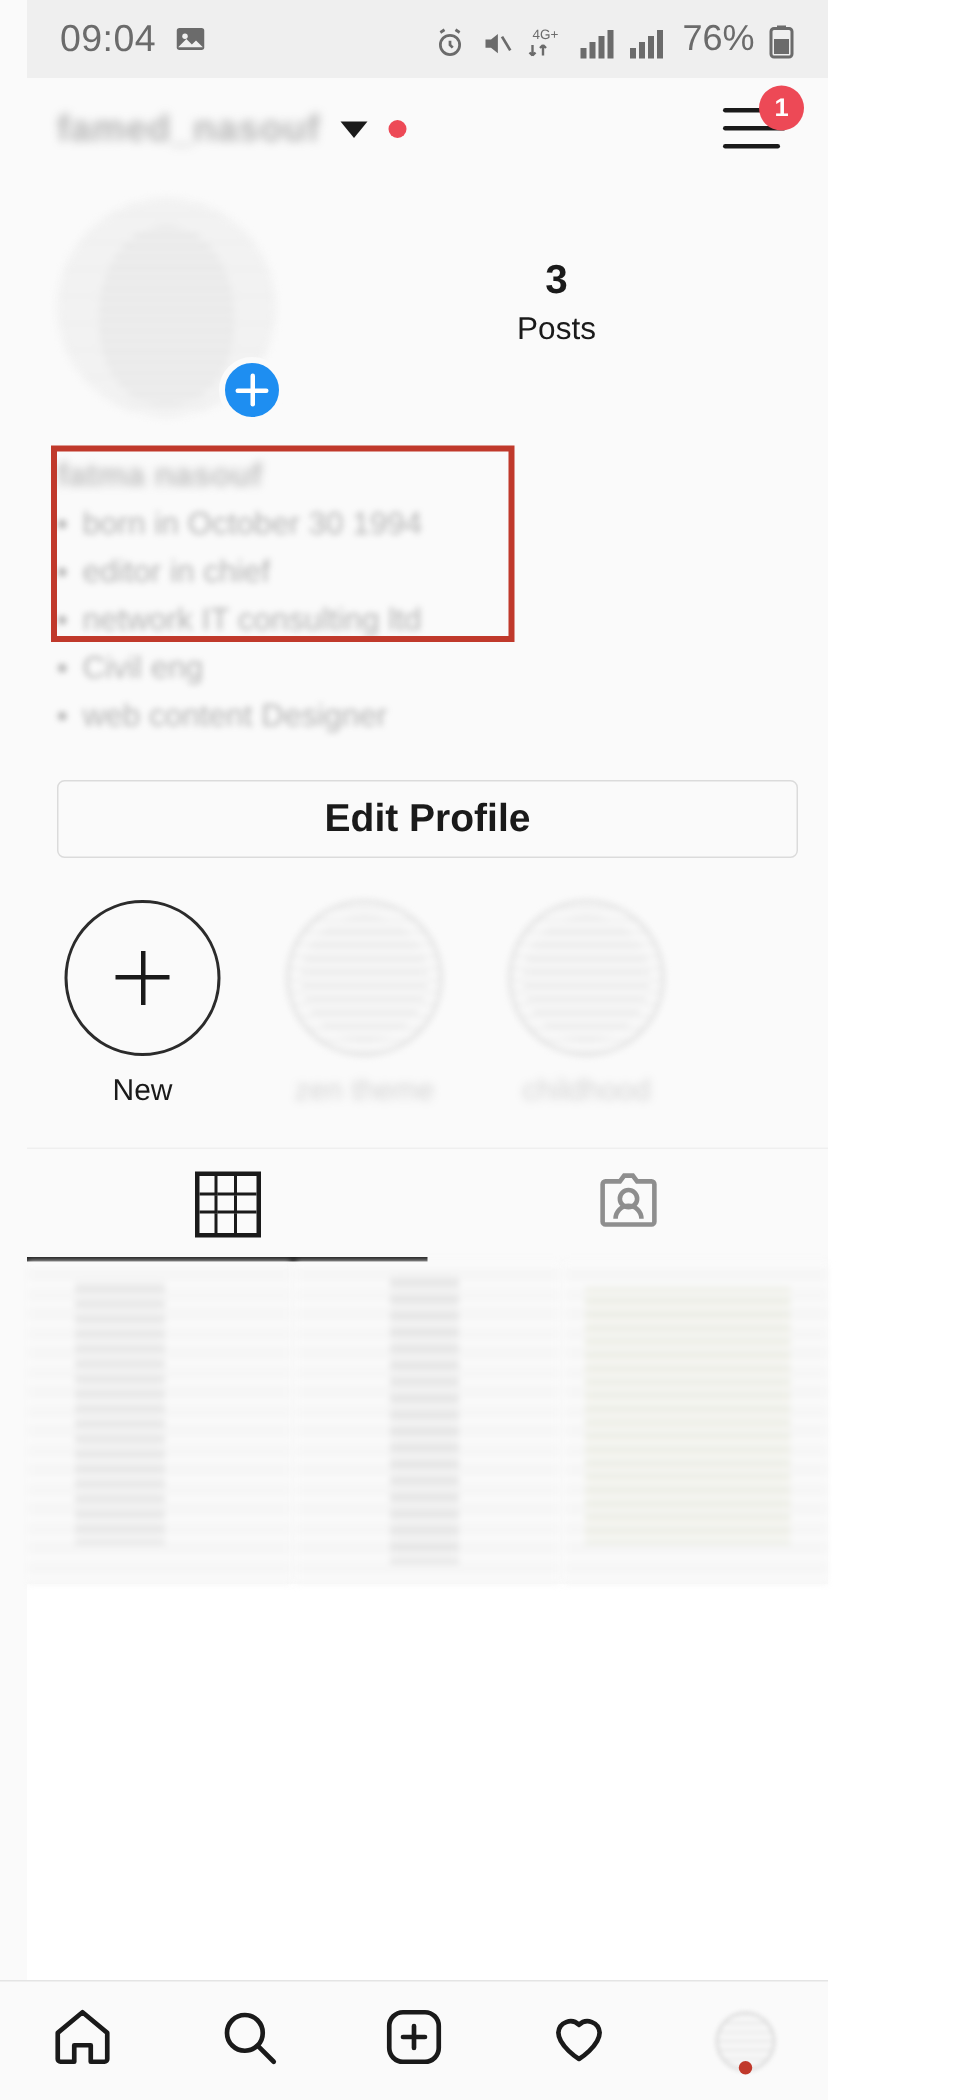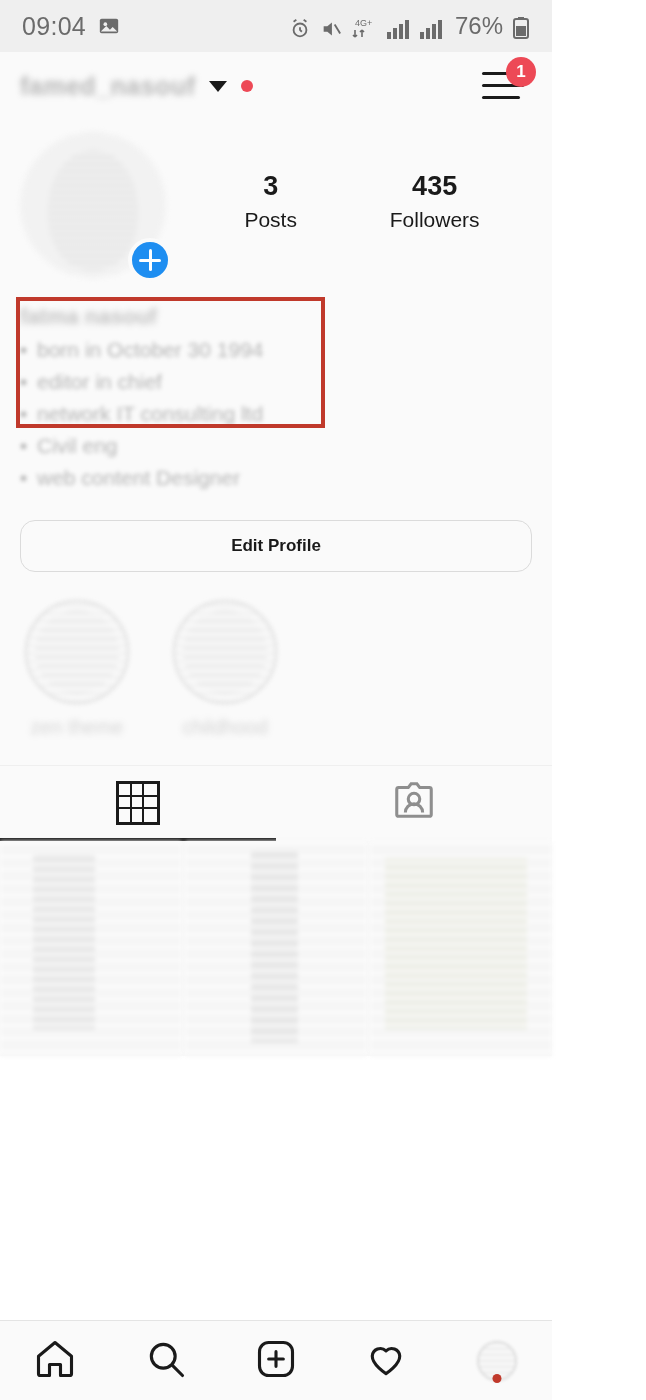--- a/index.html
+++ b/index.html
@@ -2,21 +2,21 @@
 <html><head>
 <meta charset="utf-8">
 <style>
   * { margin:0; padding:0; box-sizing:border-box; }
   html, body {
     width:646px; height:1400px;
     background:#ffffff;
     font-family:"Liberation Sans", sans-serif;
     overflow:hidden;
   }
-  .phone { position:relative; width:552px; height:1400px; background:#fafafa; }
+  .phone { position:relative; width:552px; height:1400px; background:#fafafa;padding-left:18px; }
 
   
   .statusbar {
     height:52px; background:#efefef;
     display:flex; align-items:center; justify-content:space-between;
     padding:0 22px;
   }
   .sb-left { display:flex; align-items:center; gap:12px; }
   .sb-time { font-size:25px; color:#6b6b6b; letter-spacing:.3px; }
   .sb-right { display:flex; align-items:flex-end; gap:9px; }
@@ -100,23 +100,23 @@
 
   .redbox {
     position:absolute; left:16px; top:11px;
     width:309px; height:131px;
     border:4px solid #c0392b; pointer-events:none;
   }
 
   
   .edit-wrap { padding:26px 20px 0 20px; background:#fafafa; }
   .edit-btn {
-    height:52px; border:1px solid #dbdbdb; border-radius:15px;
+    height:52px; border:1px solid #dbdbdb; border-radius:5px;
     background:#fafafa; display:flex;align-items:center;justify-content:center;
-    font-size:17px; font-weight:600; color:#1a1a1a;
+    font-size:26px; font-weight:600; color:#1a1a1a;
   }
 
   
   .highlights { display:flex; gap:38px; padding:28px 22px 26px 22px; background:#fafafa; }
   .hl { width:110px; text-align:center; }
   .hl-circle {
     width:104px;height:104px;border-radius:50%;
     border:2px solid #2b2b2b; margin:0 auto;
     display:flex;align-items:center;justify-content:center; position:relative;
   }
@@ -261,24 +261,20 @@
   <div class="profile-head">
     <div class="avatar-box">
       <div class="avatar"></div>
       <div class="add-story"></div>
     </div>
     <div class="stats">
       <div class="stat">
         <div class="stat-num">3</div>
         <div class="stat-lbl">Posts</div>
       </div>
-      <div class="stat">
-        <div class="stat-num">435</div>
-        <div class="stat-lbl">Followers</div>
-      </div>
     </div>
   </div>
 
   <div class="bio">
     <div class="bio-name">fatma nasouf</div>
     <div class="bio-list">
       <div class="bio-line">
           <span class="bullet">•</span>
           <span>born in October 30 1994</span>
         </div>
@@ -300,20 +296,24 @@
         </div>
     </div>
     <div class="redbox"></div>
   </div>
 
   <div class="edit-wrap">
     <div class="edit-btn">Edit Profile</div>
   </div>
 
   <div class="highlights">
+    <div class="hl">
+      <div class="hl-circle hl-plus"></div>
+      <div class="hl-lbl">New</div>
+    </div>
     <div class="hl">
       <div class="hl-circle hl-img b"></div>
       <div class="hl-lbl blur">zen theme</div>
     </div>
     <div class="hl">
       <div class="hl-circle hl-img b"></div>
       <div class="hl-lbl blur">childhood</div>
     </div>
   </div>
 

